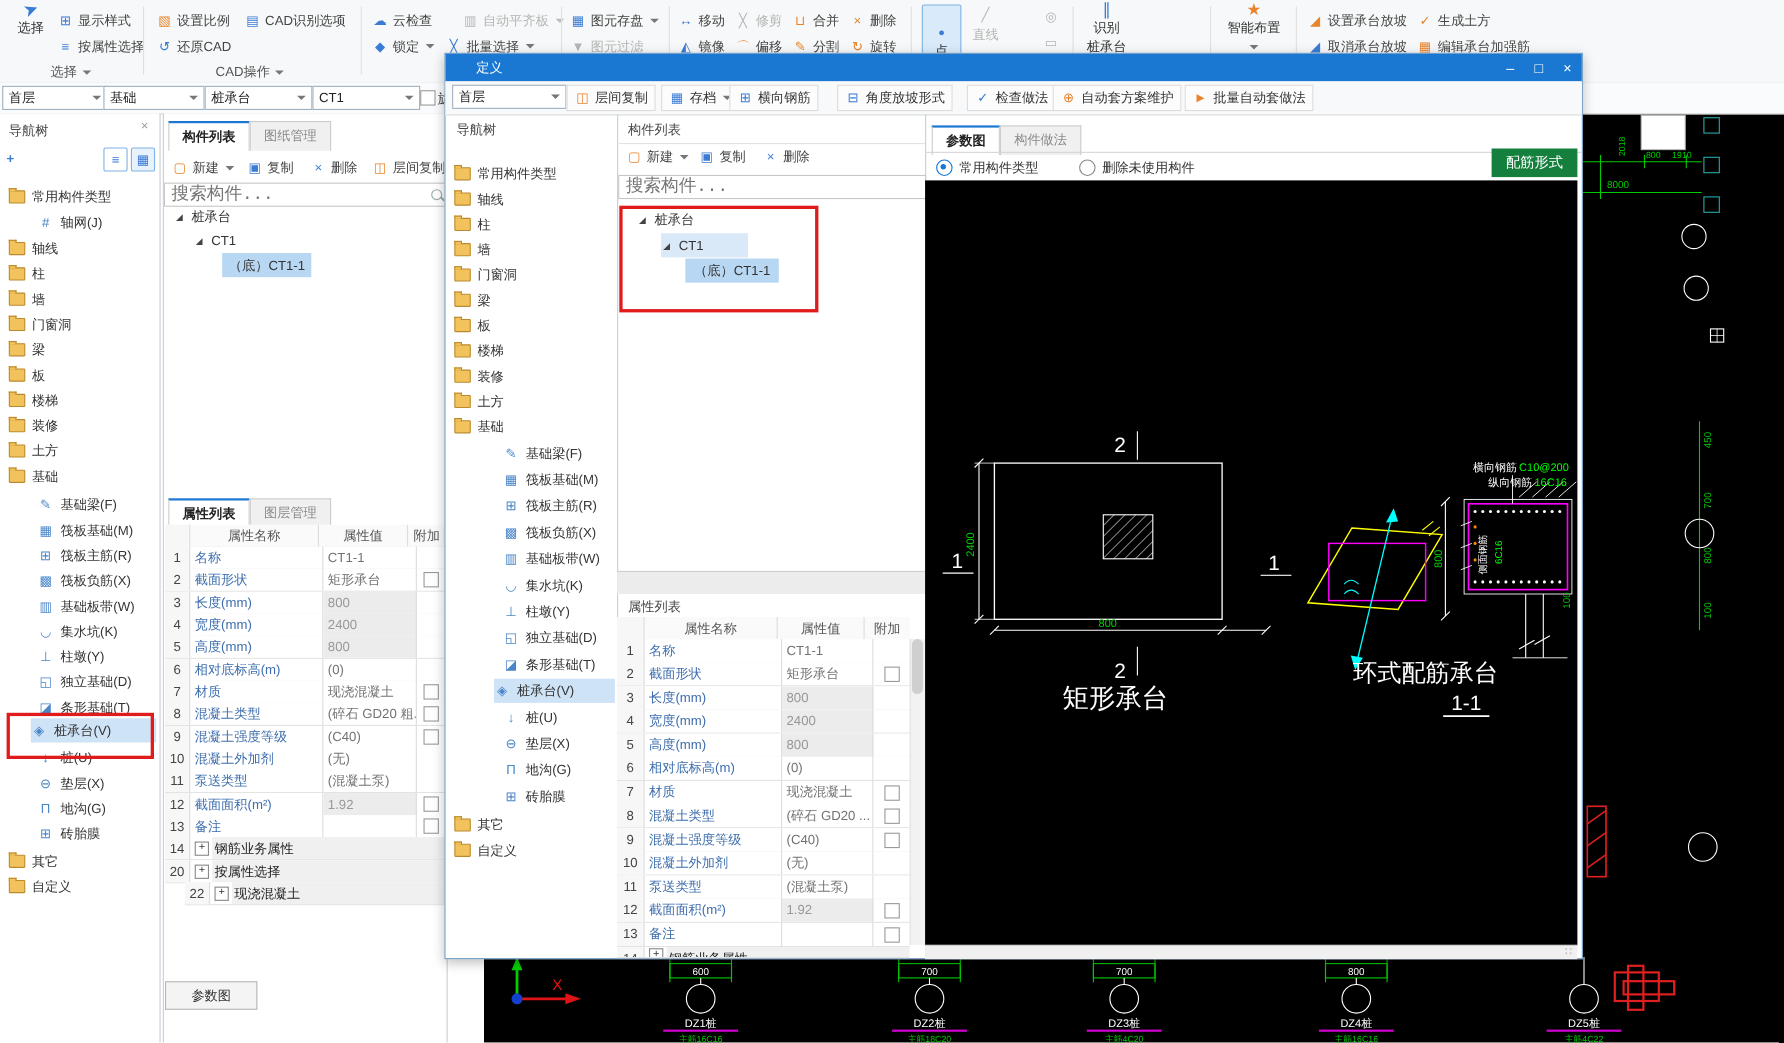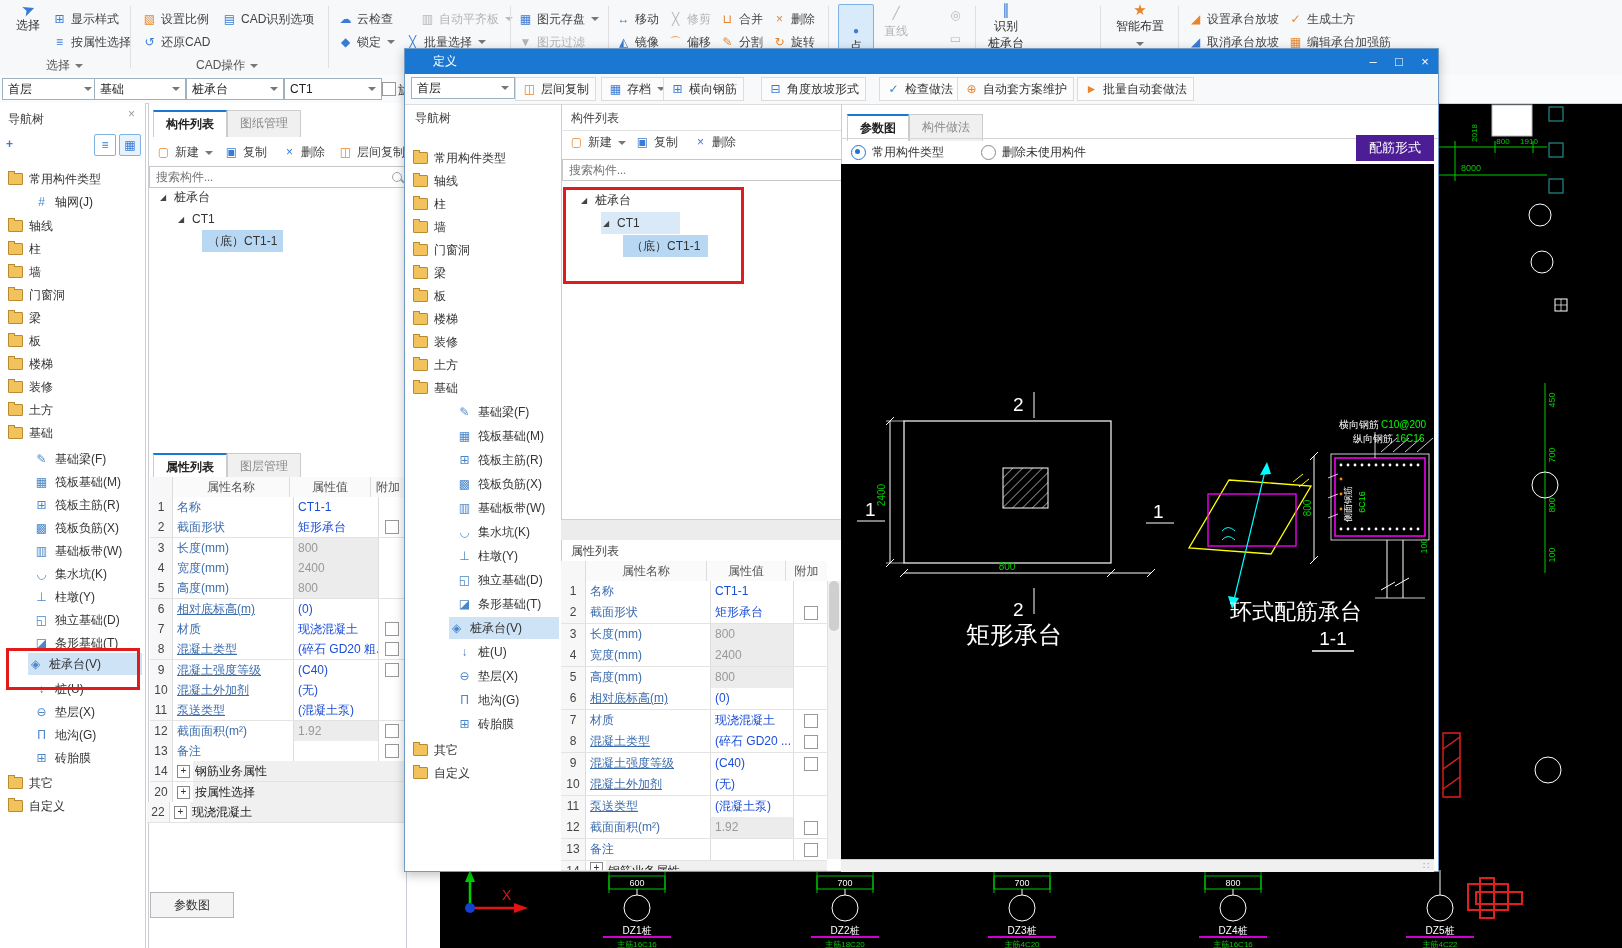--- a/index.html
+++ b/index.html
@@ -26,43 +26,43 @@
   .fold{position:relative;width:13px;height:10px;background:#f2c35c;border:1px solid #bb8a2e;border-radius:1px;flex:none}
   .fold:before{content:"";position:absolute;top:-3px;left:-1px;width:5px;height:2px;background:#f2c35c;border:1px solid #bb8a2e;border-bottom:none}
   .blico{color:#4a86c8;width:15px;text-align:center;font-size:12px;flex:none}
   .sel{background:#cfe3f7}
   .tri{color:#444;font-size:8px;width:10px;text-align:center;flex:none}
   .tabs{position:absolute;display:flex;font-size:12px}
   .tab{padding:4px 12px;border:1px solid #ccc;border-bottom:none;background:#f0f0f0;color:#8a8a8a}
   .tab.act{background:#fff;color:#222;font-weight:bold;border-top:2px solid #1a78d2}
   .minibtn{position:absolute;display:flex;align-items:center;gap:4px;color:#444;white-space:nowrap}
   .searchbox{position:absolute;height:20px;border:1px solid #c7c7c7;background:#fff;display:flex;align-items:center;padding:0 4px}
-  .searchbox input{border:none;outline:none;flex:1;font-size:12px;color:#999;font-family:Liberation Serif, serif;background:transparent}
+  .searchbox input{border:none;outline:none;flex:1;font-size:16px;color:#999;font-family:Liberation Mono, monospace;background:transparent}
   .lens{position:relative;width:8px;height:8px;border:1.5px solid #9aa;border-radius:50%;flex:none}
   .lens:after{content:"";position:absolute;left:7px;top:7px;width:5px;height:1.5px;background:#9aa;transform:rotate(45deg)}
   
   .prow,.hrow{position:absolute;display:flex;background:#fff;border-bottom:1px solid #e3e3e3;height:20px;line-height:20px;font-size:12px}
   .hrow{background:#fafafa;color:#555;text-align:center}
   .cn{width:22px;border-right:1px solid #ddd;text-align:center;color:#444;background:#f7f7f7;flex:none}
   .cna{width:116px;border-right:1px solid #ddd;padding-left:4px;color:#3d6dad;overflow:hidden;white-space:nowrap;flex:none}
-  .cv{width:80px;border-right:1px solid #ddd;padding-left:4px;color:#1d4ed8;overflow:hidden;white-space:nowrap;flex:none}
+  .cv{width:80px;border-right:1px solid #ddd;padding-left:4px;color:#737373;overflow:hidden;white-space:nowrap;flex:none}
   .cc{flex:1;display:flex;align-items:center;justify-content:center}
   .hrow .cna,.hrow .cv{color:#555;text-align:center;padding-left:0}
   .ro .cv{background:#ececec;color:#999}
-  .ul .cna{text-decoration:underline}
+  .ul .cna{}
   .grp .cna2{color:#222;flex:1;background:#f0f0f0;padding-left:2px;overflow:hidden;white-space:nowrap}
   .cb{width:12px;height:12px;border:1px solid #999;background:#fff}
   .xp{width:11px;height:11px;border:1px solid #888;line-height:9px;text-align:center;font-size:10px;margin:4px 3px 0 4px;color:#333;background:#fff;flex:none}
   
   .dialog{position:absolute;left:404px;top:48px;width:1033px;height:822px;background:#fff;border:1px solid #6f9bc4;box-shadow:0 3px 10px rgba(0,0,0,.25)}
   .dtitle{position:absolute;left:0;top:0;width:100%;height:25px;background:#1a78d2;color:#fff;display:flex;align-items:center}
   .winbtn{width:26px;text-align:center;color:#fff;font-size:13px}
   .dtool{position:absolute;left:0;top:25px;width:100%;height:30px;background:#f8f9fa;border-bottom:1px solid #ddd}
   .dbtn{position:absolute;top:3px;height:22px;display:flex;align-items:center;gap:4px;padding:0 6px;border:1px solid #dcdcdc;background:#fcfcfc;color:#333;white-space:nowrap}
-  .bluebtn{position:absolute;background:#4c1d95;color:#fff;display:flex;align-items:center;justify-content:center;font-size:13px}
+  .bluebtn{position:absolute;background:#15803d;color:#fff;display:flex;align-items:center;justify-content:center;font-size:13px}
   .radio{width:13px;height:13px;border:1px solid #8a8a8a;border-radius:50%;background:#fff;position:relative;flex:none}
   .radio.on{border-color:#1a78d2}
   .radio.on:after{content:"";position:absolute;left:3px;top:3px;width:5px;height:5px;border-radius:50%;background:#1a78d2}
   .redbox{position:absolute;border:3px solid #e01b1b;z-index:60;pointer-events:none}
   .grip{position:absolute;color:#aaa;font-size:10px;letter-spacing:1px}
   svg text{font-family:"Liberation Sans","DejaVu Sans",sans-serif}
 </style>
 </head>
 <body>
 
@@ -599,21 +599,21 @@
   <div class="prow grp" style="left:150px;top:761px;width:255px">
       <span class="cn">14</span>
       <span class="xp">+</span>
       <span class="cna2">钢筋业务属性</span>
     </div>
   <div class="prow grp" style="left:150px;top:782px;width:255px">
       <span class="cn">20</span>
       <span class="xp">+</span>
       <span class="cna2">按属性选择</span>
     </div>
-  <div class="prow grp" style="left:147px;top:802px;width:286px">
+  <div class="prow grp" style="left:168px;top:802px;width:286px">
       <span class="cn">22</span>
       <span class="xp">+</span>
       <span class="cna2">现浇混凝土</span>
     </div>
   <div class="abs" style="left:150px;top:892px;width:82px;height:24px;border:1px solid #b5b5b5;background:#f4f4f4;text-align:center;line-height:24px">参数图</div>
 
   <div class="dialog">
     <div class="dtitle">
       <span style="margin-left:28px">定义</span>
       <span style="flex:1"></span>

